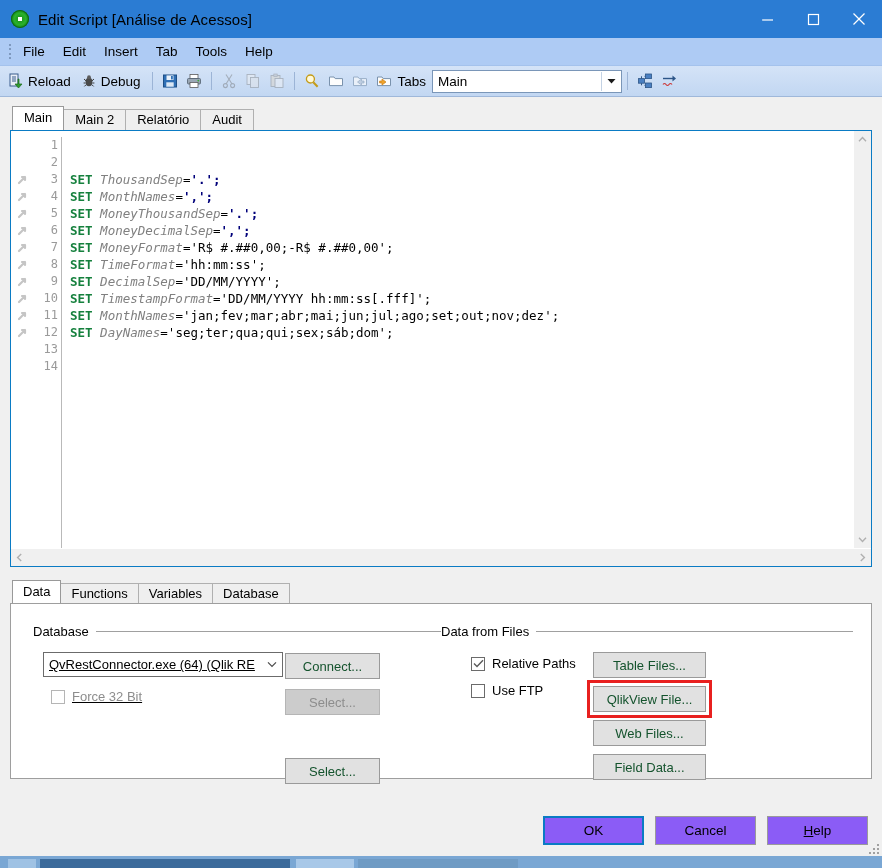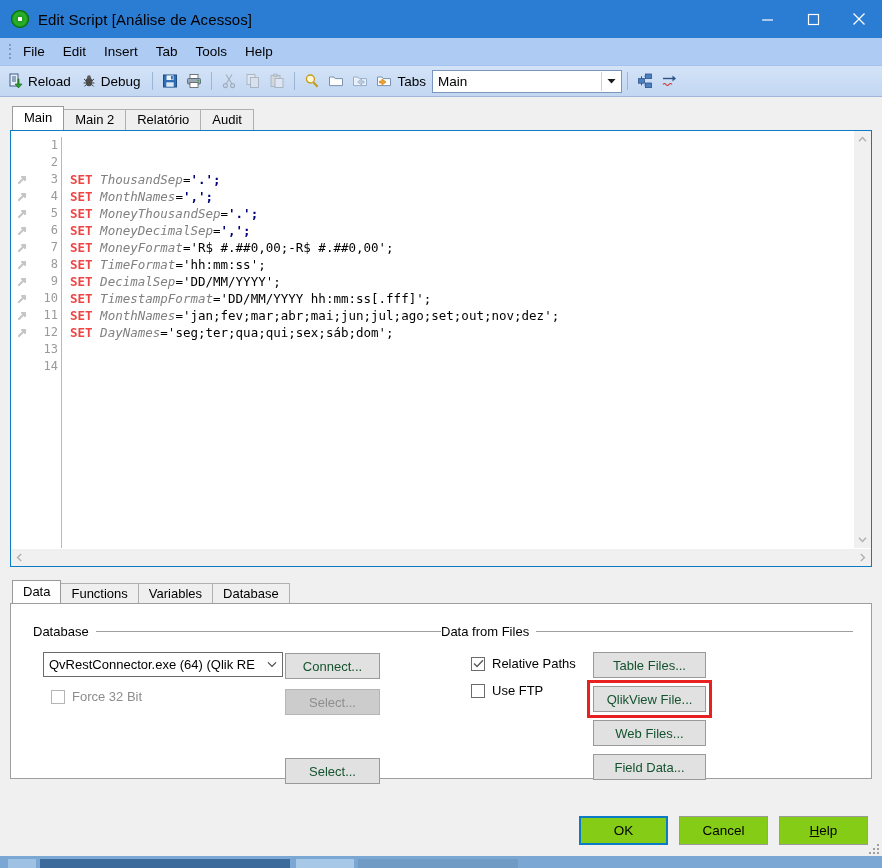--- a/index.html
+++ b/index.html
@@ -239,21 +239,21 @@
   .code-area {
     flex: 1 1 auto;
     padding: 6px 0 0 8px;
     font-family: "DejaVu Sans Mono", monospace;
     font-size: 12.5px;
     overflow: hidden;
     white-space: nowrap;
     background: #ffffff;
   }
   .code-line { height: 17px; line-height: 17px; white-space: pre; }
-  .kw { color: #ef4444; font-weight: bold; }
+  .kw { color: #15803d; font-weight: bold; }
   .var { color: #808080; font-style: italic; }
   .op { color: #000000; }
   .str { color: #00007a; font-weight: bold; }
   .strp { color: #000000; }
 
   .vscroll {
     width: 17px;
     flex: 0 0 auto;
     background: #f0f0f0;
     border-left: 1px solid #ffffff;
@@ -334,21 +334,21 @@
   }
 
   .col-db { width: 430px; padding: 16px 0 0 22px; box-sizing: border-box; }
   .col-files { flex: 1 1 auto; padding: 16px 18px 0 0; box-sizing: border-box; }
 
   .db-row {
     display: flex;
     align-items: flex-start;
     margin-top: 13px;
   }
-  .db-left { width: 252px; flex: 0 0 auto; padding-left: 10px; box-sizing: border-box; }
+  .db-left { width: 252px; flex: 0 0 auto; padding-left: 10px; box-sizing: border-box; text-decoration: underline; }
 
   .combo {
     width: 240px;
     height: 25px;
     border: 1px solid #6b6b6b;
     background: #ffffff;
     display: flex;
     align-items: center;
     box-sizing: border-box;
   }
@@ -417,23 +417,23 @@
     flex: 0 0 auto;
     height: 52px;
     display: flex;
     align-items: center;
     justify-content: flex-end;
     padding-right: 14px;
     gap: 11px;
     background: #f0f0f0;
   }
   .fbtn {
-    width: 89px;
+    width: 101px;
     height: 29px;
-    background: #84cc16;
+    background: #8b5cf6;
     border: 1px solid #9a9a9a;
     font-size: 13.5px;
     display: flex;
     align-items: center;
     justify-content: center;
     box-sizing: border-box;
   }
   .fbtn.default {
     border: 2px solid #0a7bc4;
   }

